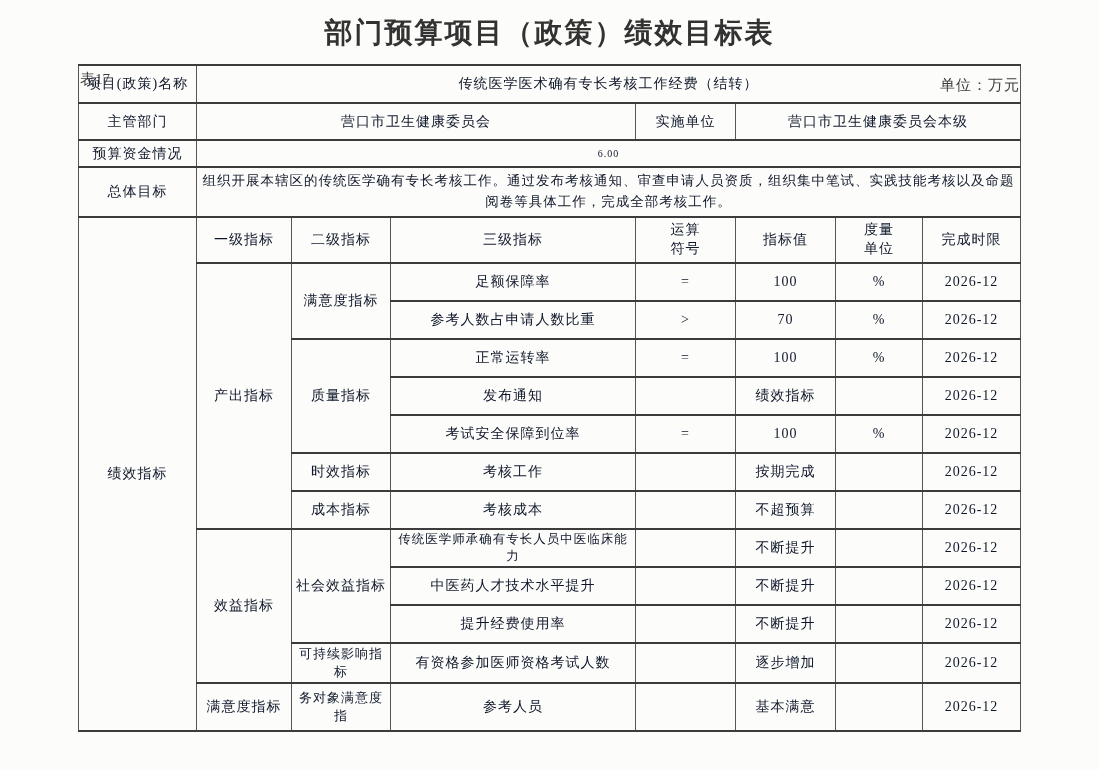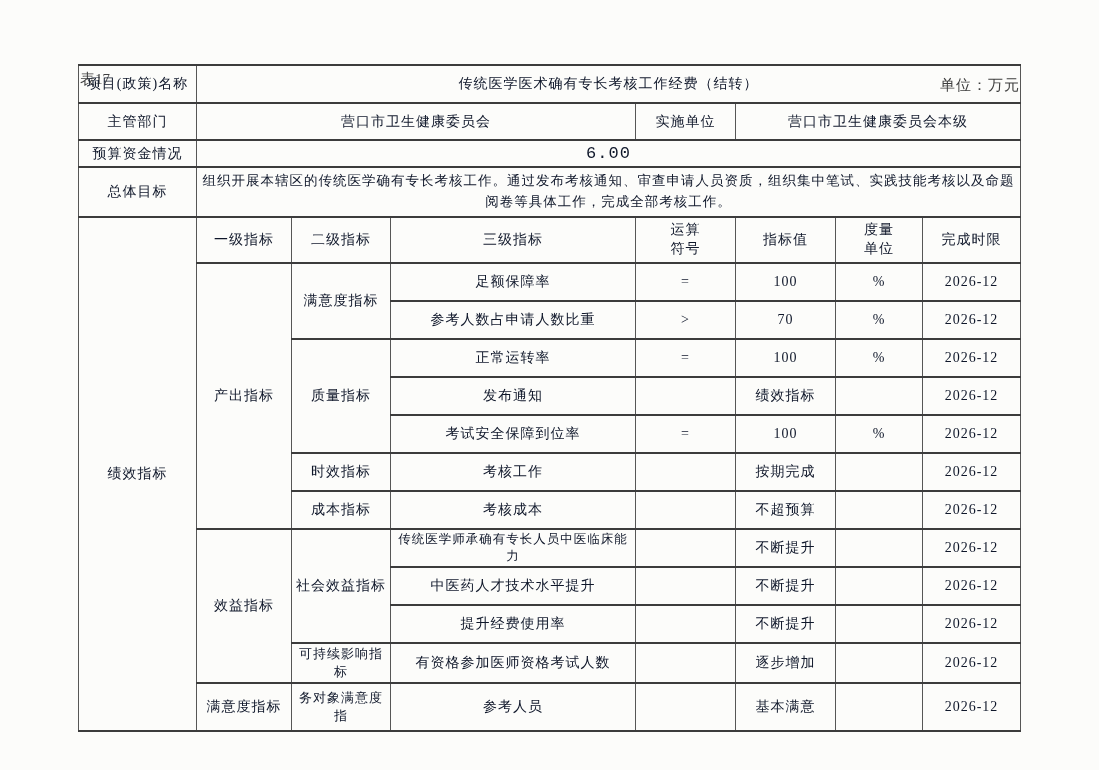--- a/index.html
+++ b/index.html
@@ -57,34 +57,35 @@
     text-align:left;
     font-size:13.5px;
     line-height:1.55;
     padding:4px 9px;
     letter-spacing:0.5px;
     margin-top:8px;
   }
   td.budget-val{
     text-align:right;
     padding-right:7px;
-    font-size:17px;
+    font-size:10px;
     letter-spacing:0;
-    font-family:Liberation Mono, monospace;
+    font-family:Liberation Serif, serif;
   }
   td.prewrap{white-space:pre-line;line-height:1.35;}
   td.small-cjk{font-size:12.5px;letter-spacing:0;}
   td.tight-cjk{font-size:13px;letter-spacing:0;padding:1px 1px;}
   td.num{letter-spacing:0;}
 </style>
 </head>
 <body>
 
 <div class="page">
 
+  <div class="doc-title">部门预算项目（政策）绩效目标表</div>
   <div class="table-no">表17</div>
   <div class="unit-note">单位：万元</div>
 
   <table class="main">
     <colgroup>
       <col style="width:118px">
         <col style="width:95px">
         <col style="width:99px">
         <col style="width:245px">
       <col style="width:100px">

